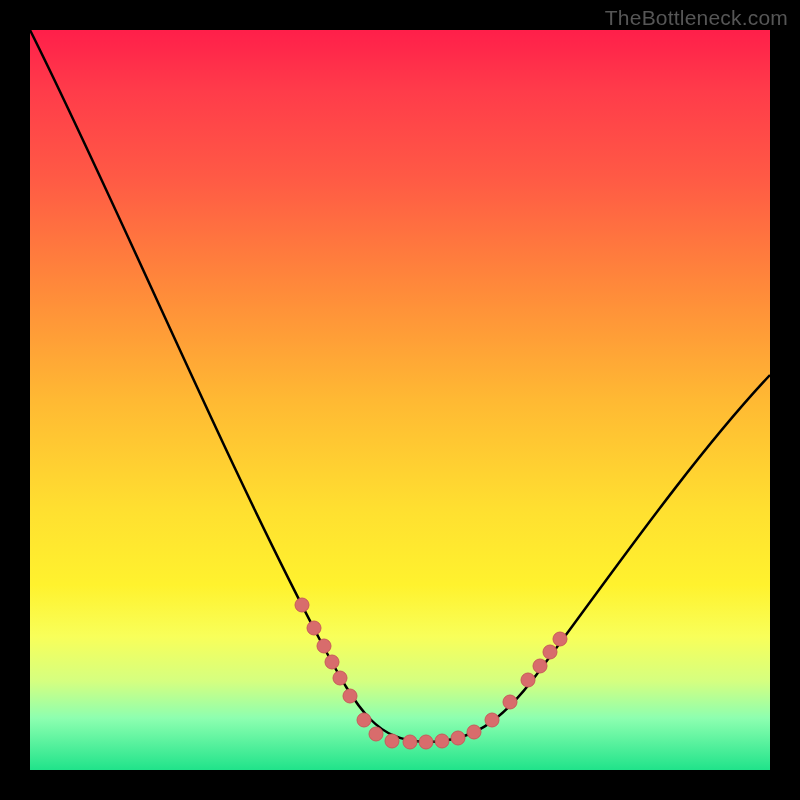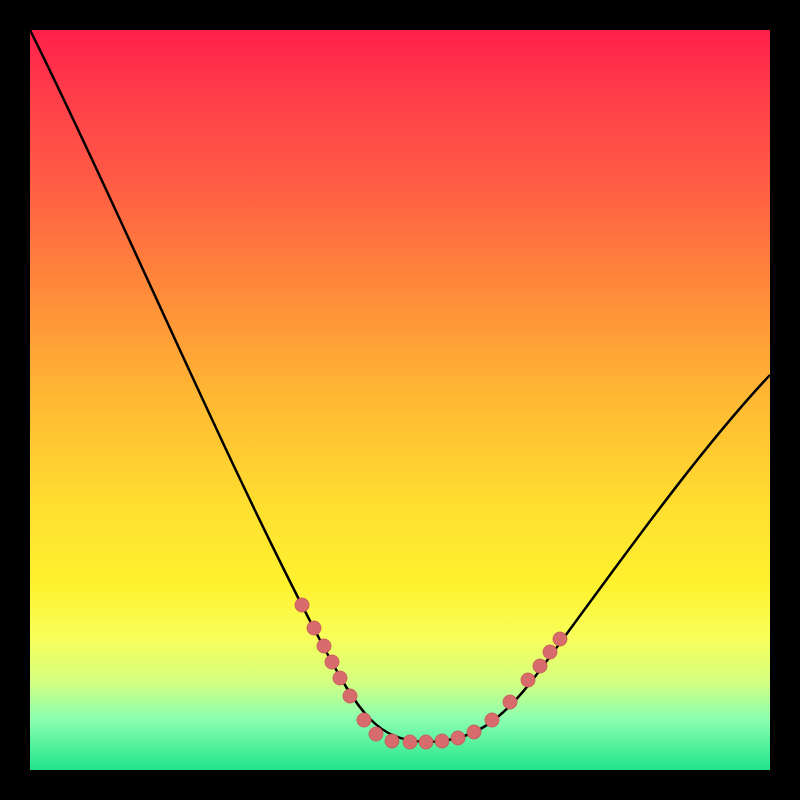--- a/index.html
+++ b/index.html
@@ -57,20 +57,21 @@
     top: 0;
     width: 740px;
     height: 740px;
     overflow: visible;
   }
 </style>
 </head>
 <body>
 
 <div class="frame">
+  <div class="watermark">TheBottleneck.com</div>
 
   <div class="plot">
     <svg class="curve" viewBox="0 0 740 740">
       <path stroke="#000" stroke-width="2.5" fill="none" d="M 0 0 C 90 180, 190 420, 290 610 C 330 686, 348 710, 395 712 C 440 712, 470 695, 510 640 C 570 560, 660 430, 740 345"></path>
       <g id="marker-group">
           <circle cx="272" cy="575" r="7" fill="#d86c6c" stroke="#c85a5a" stroke-width="1"></circle>
           <circle cx="284" cy="598" r="7" fill="#d86c6c" stroke="#c85a5a" stroke-width="1"></circle>
           <circle cx="294" cy="616" r="7" fill="#d86c6c" stroke="#c85a5a" stroke-width="1"></circle>
           <circle cx="302" cy="632" r="7" fill="#d86c6c" stroke="#c85a5a" stroke-width="1"></circle>
           <circle cx="310" cy="648" r="7" fill="#d86c6c" stroke="#c85a5a" stroke-width="1"></circle>

